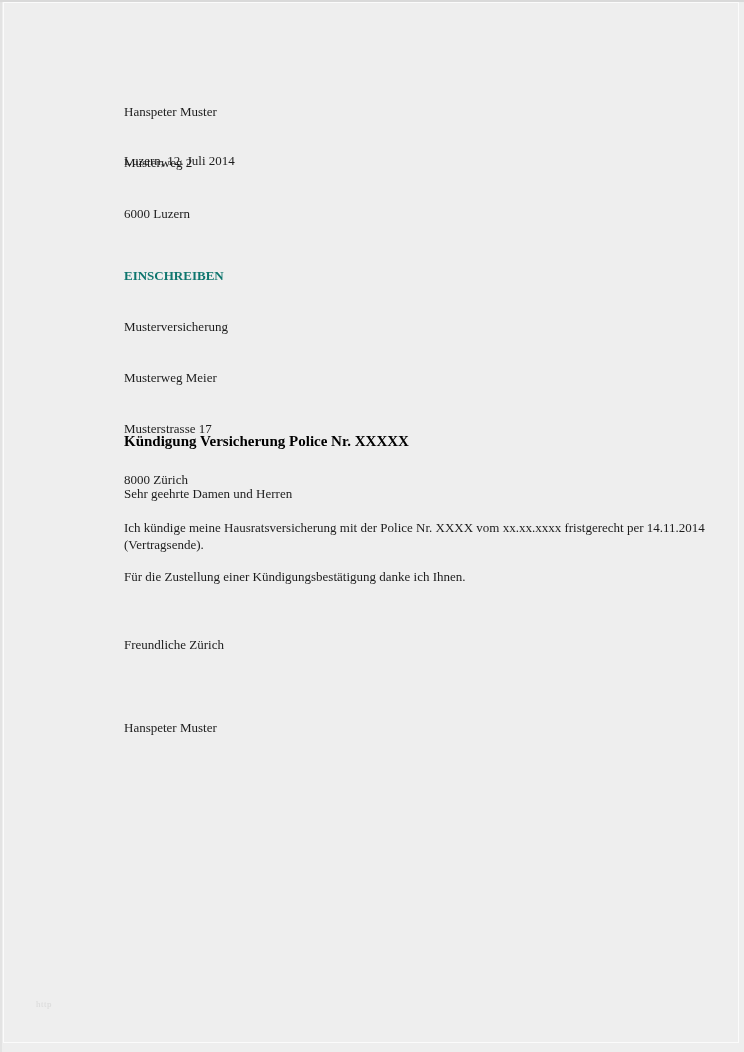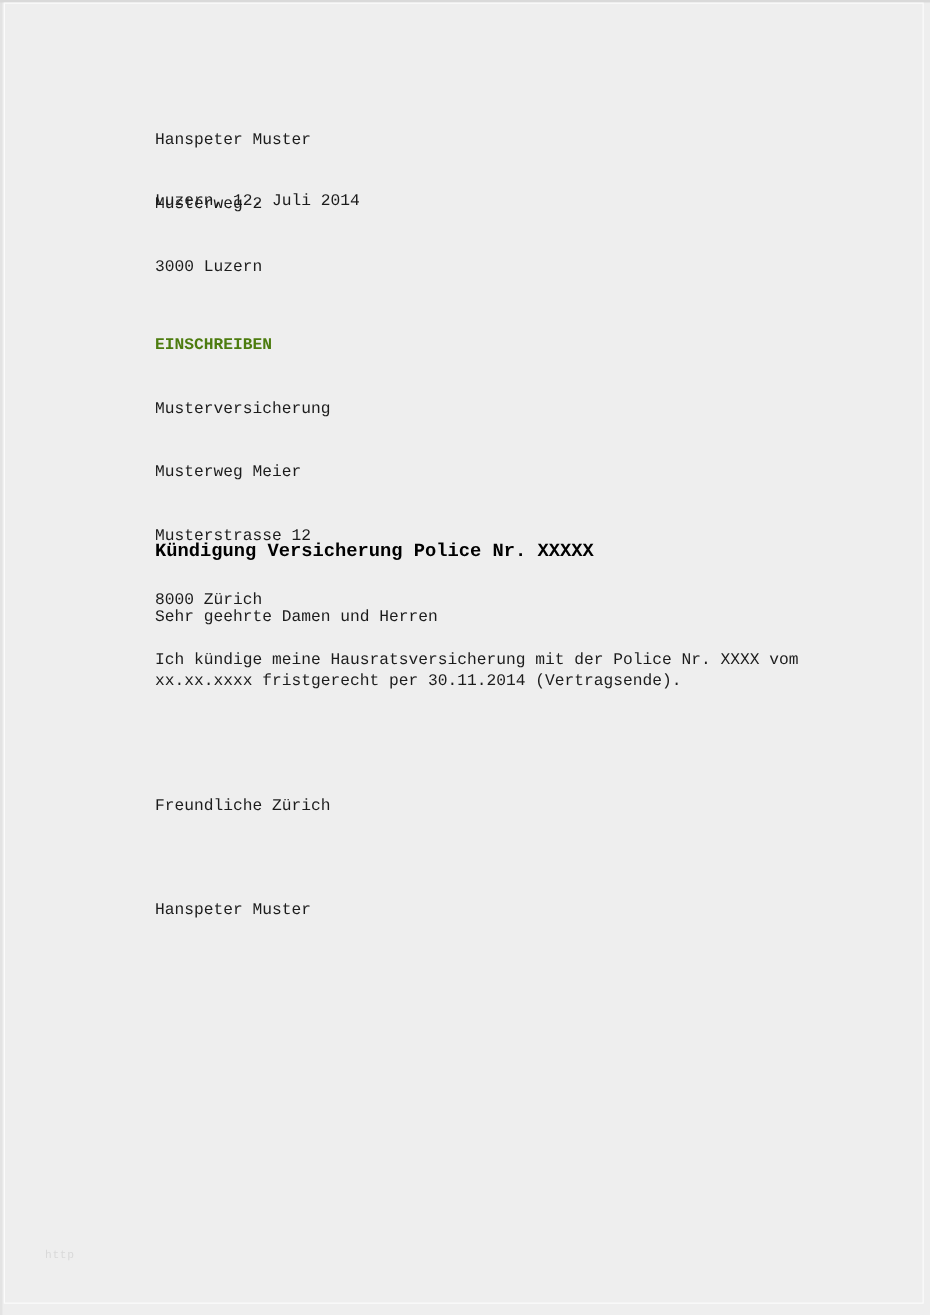--- a/index.html
+++ b/index.html
@@ -5,21 +5,21 @@
   html, body {
     margin: 0;
     padding: 0;
     background: #e9e9e9;
   }
   .page {
     position: relative;
     width: 744px;
     height: 1052px;
     background: #eeeeee;
-    font-family: Liberation Mono, monospace;
+    font-family: Liberation Serif, serif;
     color: #1c1c1c;
     overflow: hidden;
     box-shadow: inset 0 2px 0 #d9d9d9, inset 2px 0 0 #e3e3e3;
   }
   .inner-frame {
     position: absolute;
     left: 3px;
     top: 2px;
     right: 5px;
     bottom: 9px;
@@ -35,58 +35,59 @@
   }
   .sender-block      { top: 69px; }
   .date-block        { top: 152px; }
   .recipient-block   { top: 233px; }
   .subject-block     { top: 433px; font-size: 15px; font-weight: bold; color: #000000; }
   .salutation-block  { top: 485px; }
   .para-1            { top: 519px; max-width: 592px; white-space: normal; }
   .para-2            { top: 568px; max-width: 592px; white-space: normal; }
   .closing-block     { top: 636px; }
   .signature-block   { top: 719px; }
-  .bold-line         { font-weight: bold; color: #4d7c0f; }
+  .bold-line         { font-weight: bold; color: #0f766e; }
   .watermark {
     position: absolute;
     left: 36px;
     top: 999px;
     font-size: 9px;
     line-height: 10px;
     color: #d9d9d9;
     letter-spacing: 0.5px;
   }
 </style>
 </head>
 <body>
 
 <div class="page">
   <div class="inner-frame"></div>
 
   <div class="block sender-block">
     <div>Hanspeter Muster</div>
     <div>Musterweg 2</div>
-    <div>3000 Luzern</div>
+    <div>6000 Luzern</div>
   </div>
 
   <div class="block date-block">Luzern, 12. Juli 2014</div>
 
   <div class="block recipient-block">
     <div class="bold-line">EINSCHREIBEN</div>
     <div>Musterversicherung</div>
     <div>Musterweg Meier</div>
-    <div>Musterstrasse 12</div>
+    <div>Musterstrasse 17</div>
     <div>8000 Zürich</div>
   </div>
 
   <div class="block subject-block">Kündigung Versicherung Police Nr. XXXXX</div>
 
   <div class="block salutation-block">Sehr geehrte Damen und Herren</div>
 
-  <div class="block para-1">Ich kündige meine Hausratsversicherung mit der Police Nr. XXXX vom xx.xx.xxxx fristgerecht per 30.11.2014 (Vertragsende).</div>
+  <div class="block para-1">Ich kündige meine Hausratsversicherung mit der Police Nr. XXXX vom xx.xx.xxxx fristgerecht per 14.11.2014 (Vertragsende).</div>
 
+  <div class="block para-2">Für die Zustellung einer Kündigungsbestätigung danke ich Ihnen.</div>
 
   <div class="block closing-block">Freundliche Zürich</div>
 
   <div class="block signature-block">Hanspeter Muster</div>
 
   <div class="watermark">http</div>
 </div>
 
 </body></html>

